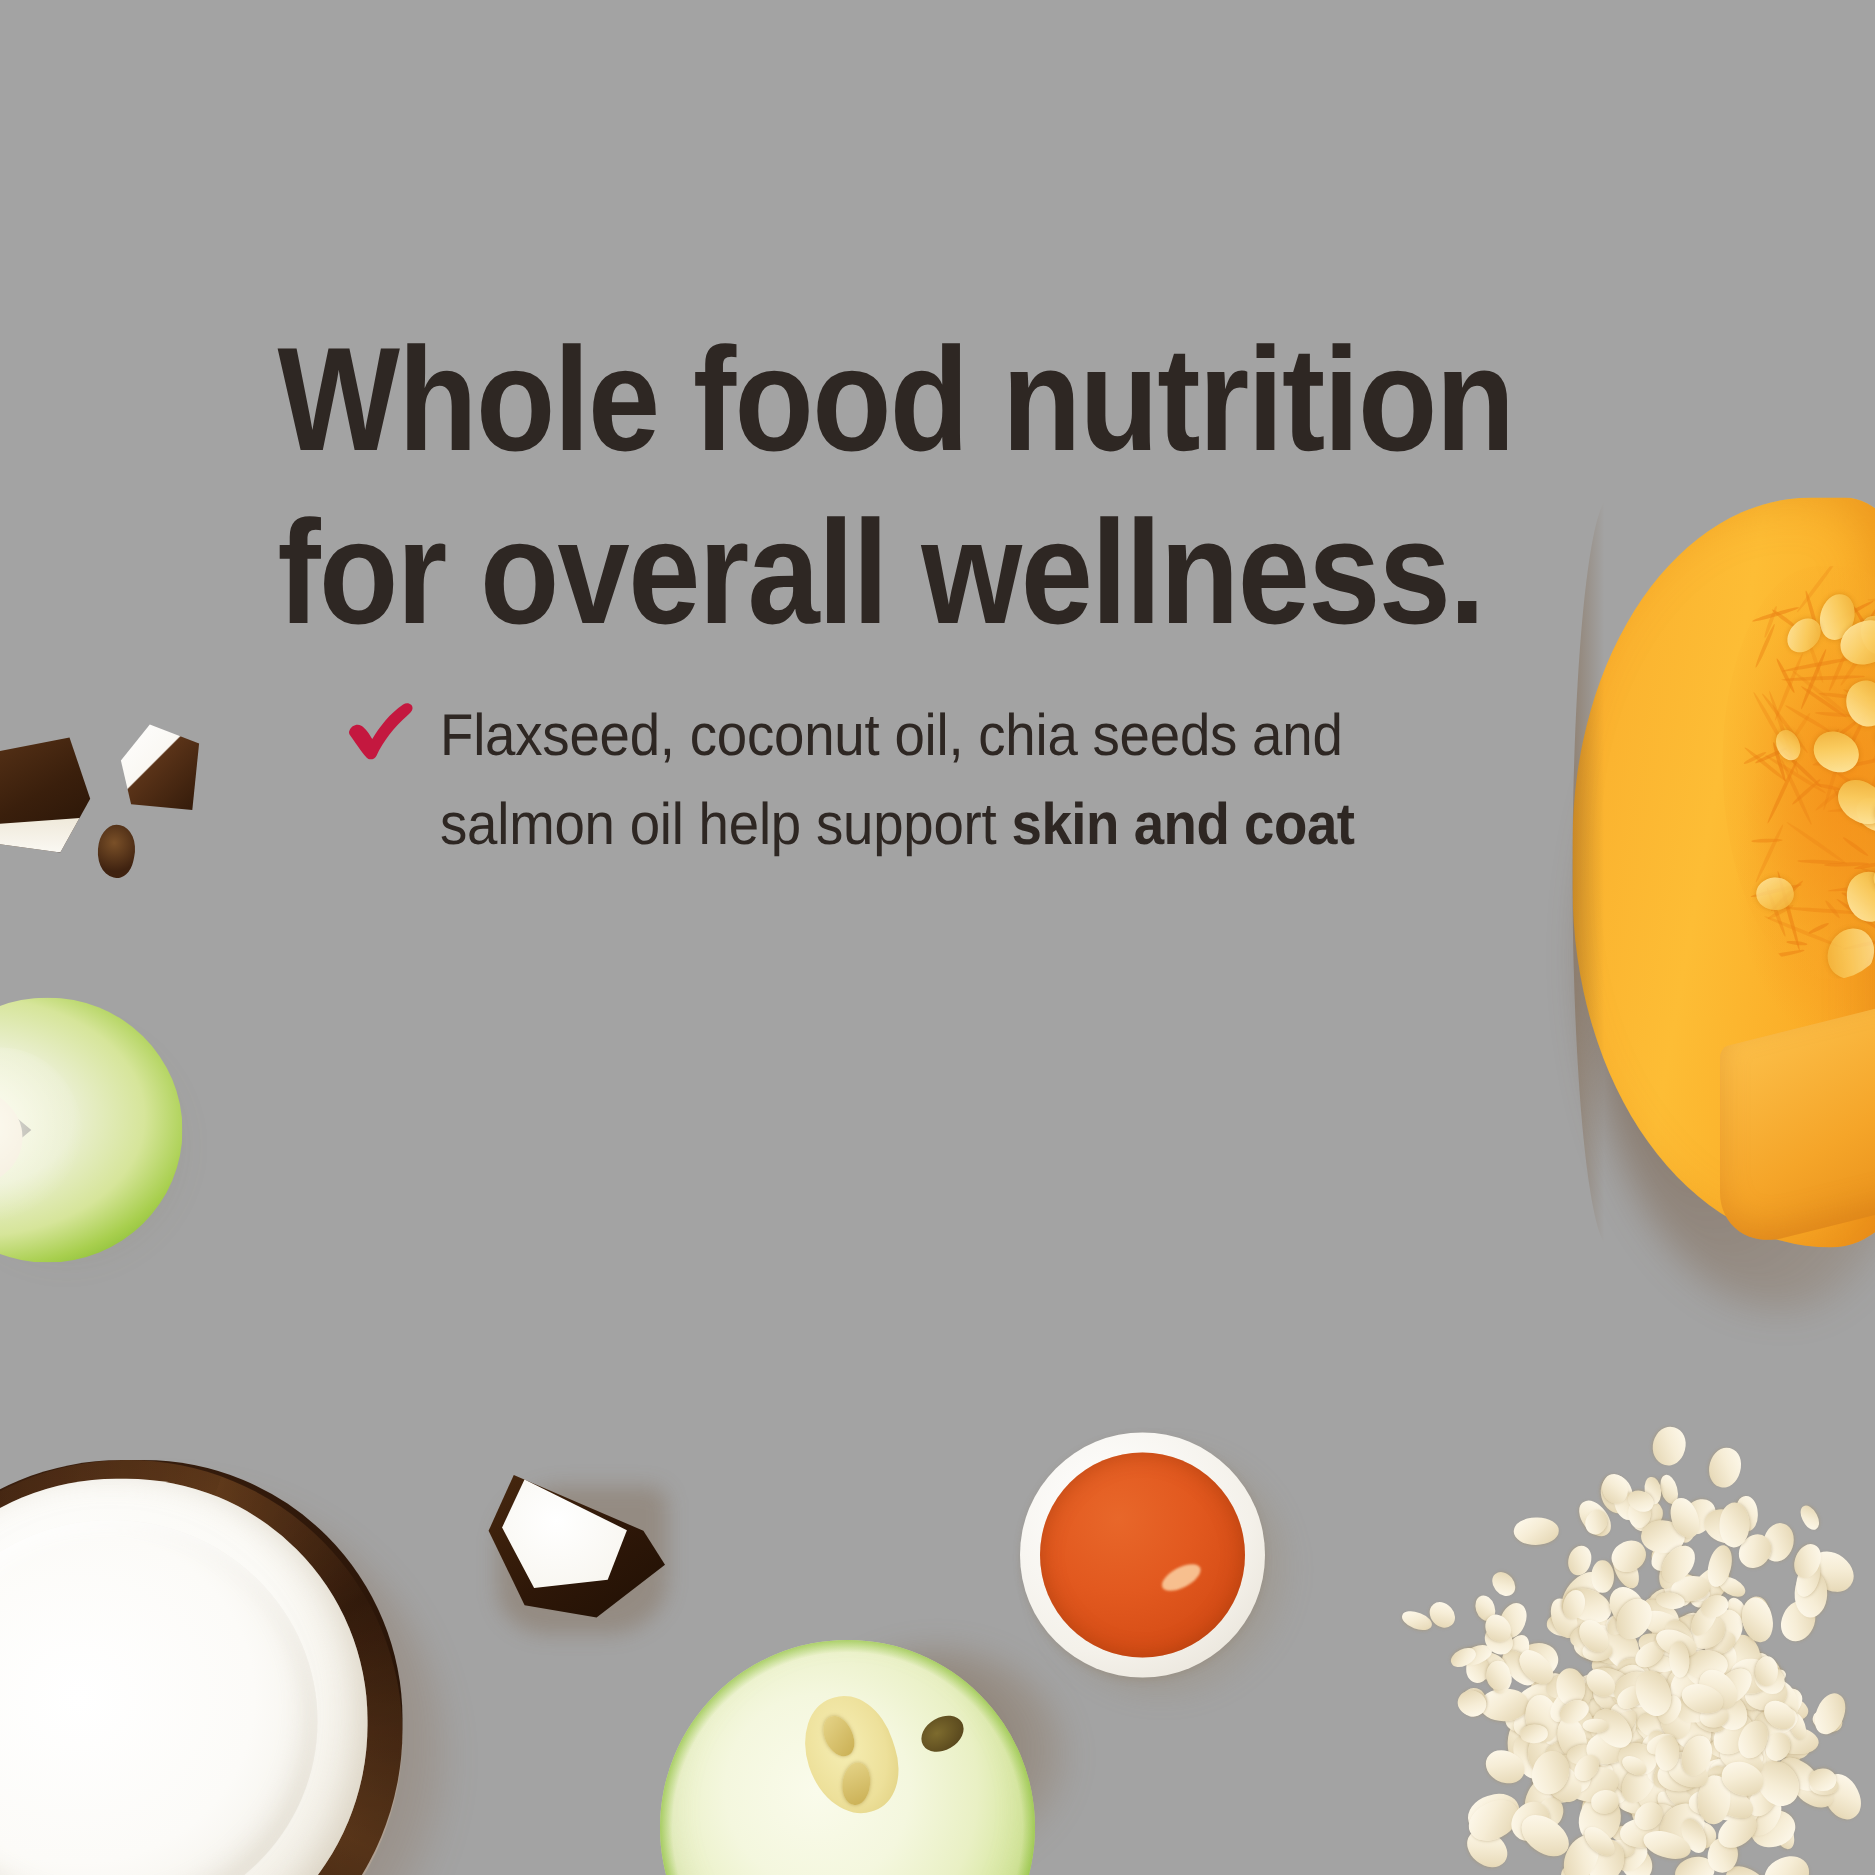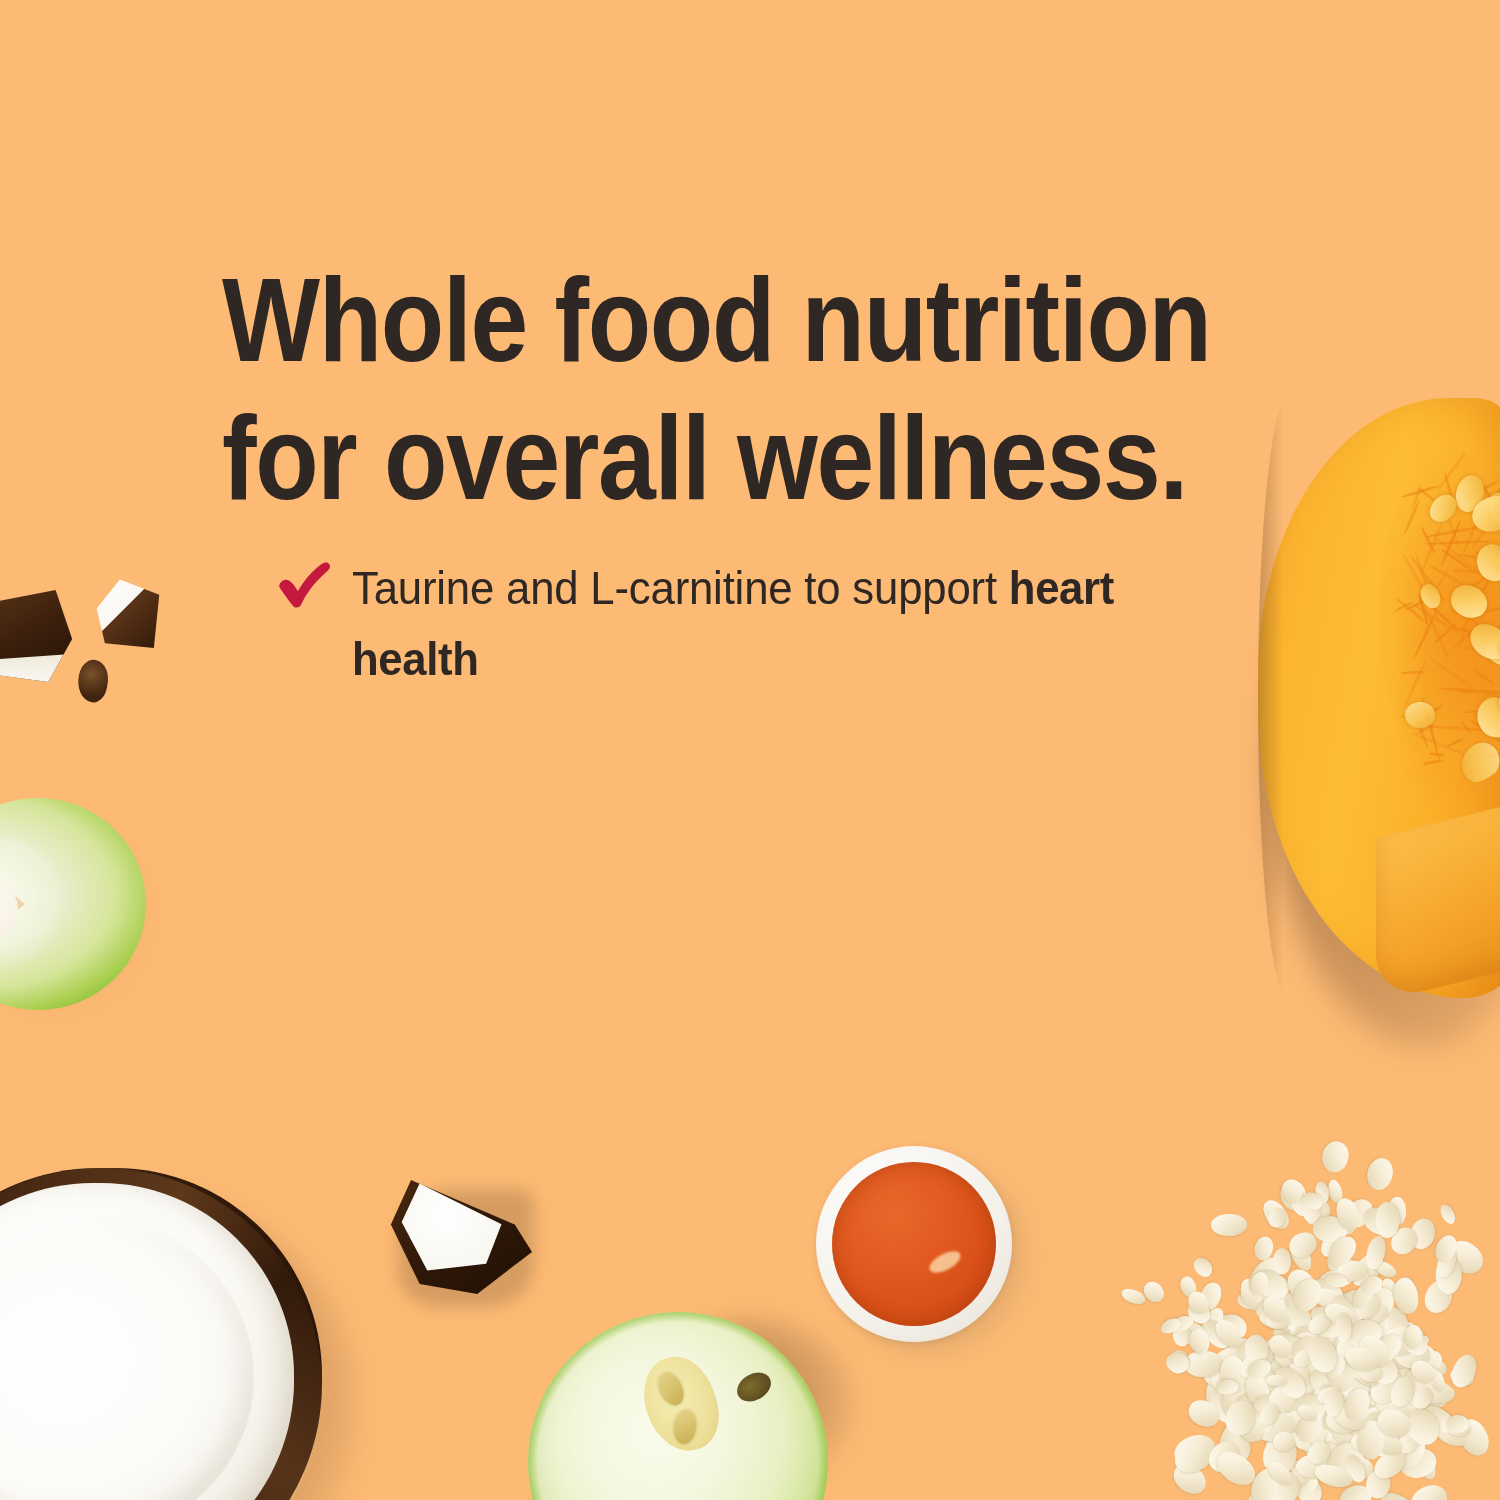--- a/index.html
+++ b/index.html
@@ -4,21 +4,21 @@
 <style>
   html, body {
     margin: 0;
     padding: 0;
     background: #F2E8D8;
   }
   .canvas {
     position: relative;
     width: 1500px;
     height: 1500px;
-    background: #fdba74;
+    background: #a3a3a3;
     overflow: hidden;
     font-family: "Liberation Sans", sans-serif;
   }
 
   
   .food-layer {
     position: absolute;
     inset: 0;
     pointer-events: none;
   }
@@ -968,23 +968,23 @@
   </div>
 
   <h1 class="headline">
     <span class="hl-line">Whole food nutrition</span>
     <span class="hl-line">for overall wellness.</span>
   </h1>
 
   <ul class="benefits" style="list-style:none;margin:0;padding:0;">
 
 
-
     <li class="benefit">
       <span class="check-icon">
         <svg viewBox="0 0 56 52" xmlns="http://www.w3.org/2000/svg" aria-hidden="true">
           <path d="M3.5 24.5 C5 20.5 9.5 18.5 13 20.5 C16.5 22.6 19.5 27 21.8 31.2 C27.5 21.5 36 10.5 46.5 3.5 C50 1.2 54.5 3.2 54 7 C53.7 9.2 51.5 11 49.5 12.8 C39.5 21.5 30.5 33 25.2 44.5 C23.8 47.6 19.5 48.6 17.2 46 C12 40 7.5 33 4.2 28.4 C3.1 26.9 3 25.6 3.5 24.5 Z" fill="#C4183F"></path>
         </svg>
       </span>
-      <span class="benefit-text"><span>Taurine and L-carnitine to support </span><b>heart health</b></span>
+      <span class="benefit-text"><span>Flaxseed, coconut oil, chia seeds and salmon oil help support </span><b>skin and coat</b></span>
     </li>
+
   </ul>
 </div>
 
 </body></html>

